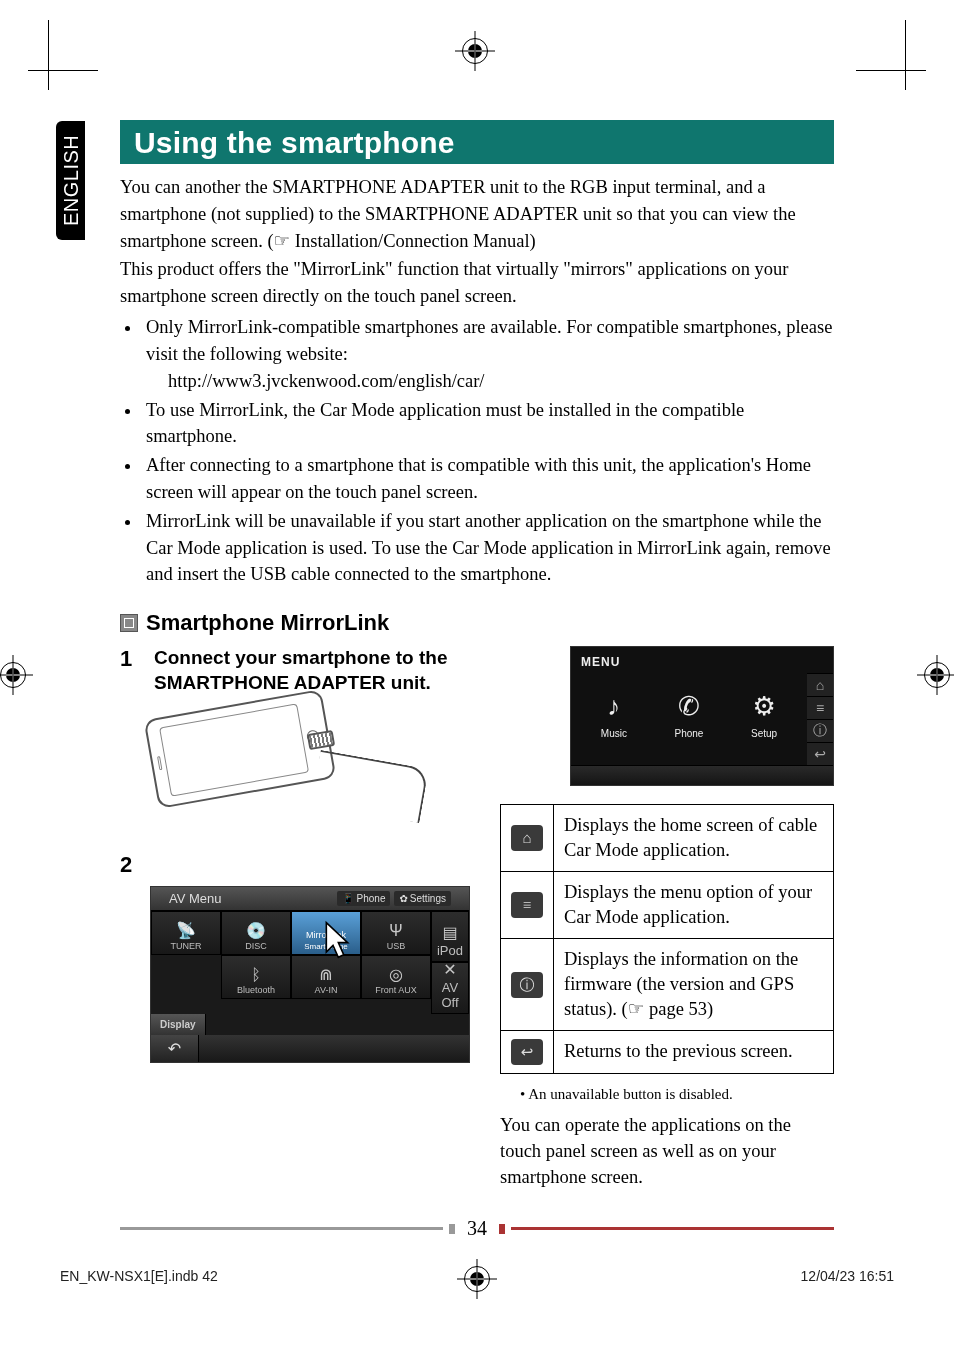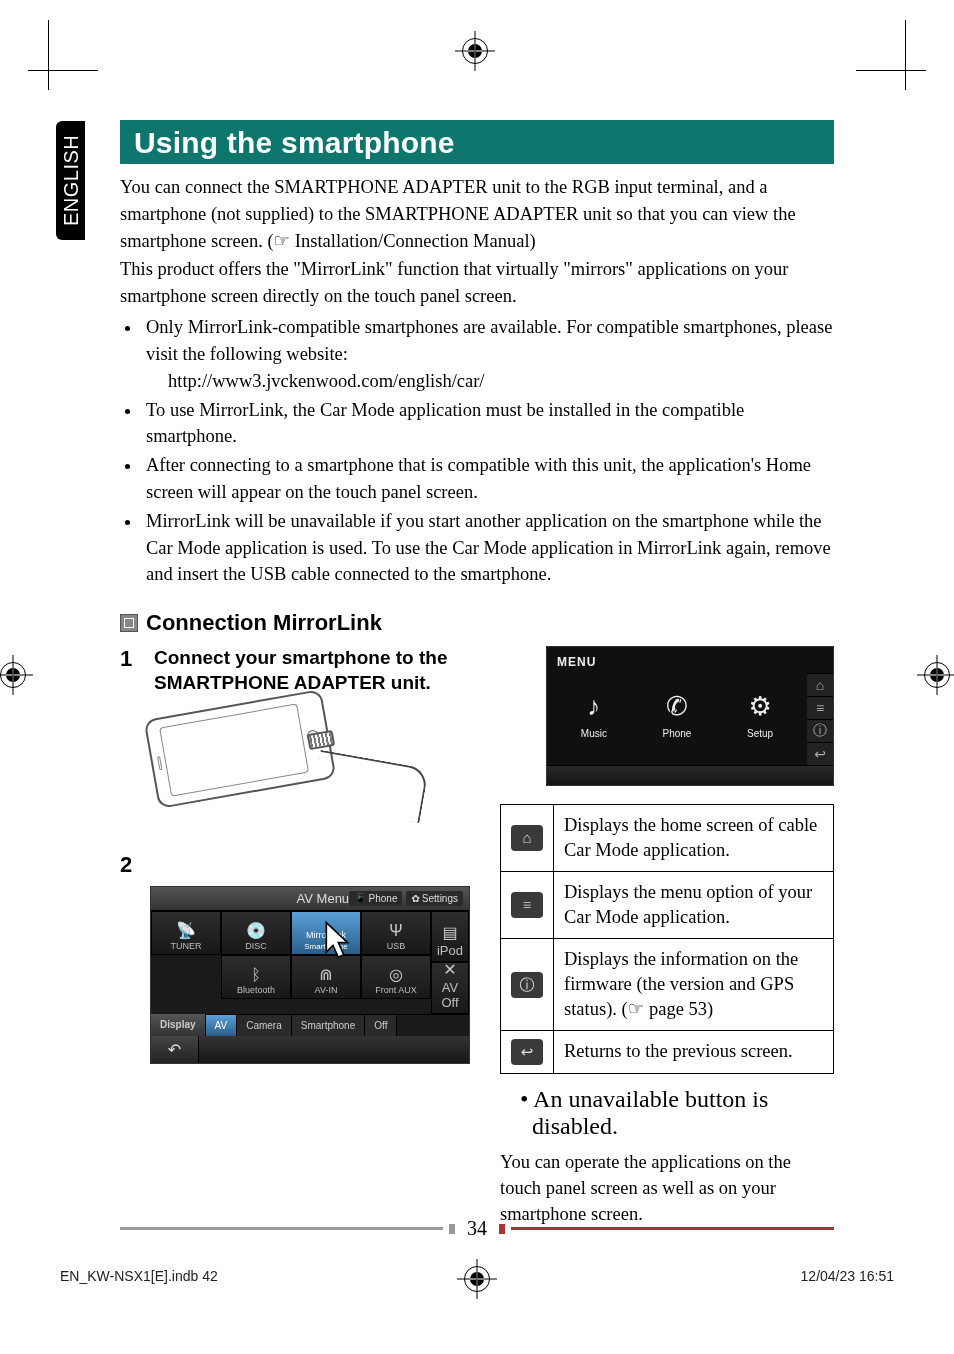--- a/index.html
+++ b/index.html
@@ -58,21 +58,21 @@
 
   .illus-phone { margin: 8px 0 18px 30px; width: 260px; height: 130px; position:relative; }
   .phone-body { position:absolute; top:0; left:0; width:180px; height:90px; border:2px solid #555; border-radius:12px; transform: rotate(-10deg); background:#fff;}
   .phone-screen { position:absolute; inset:8px 24px 8px 12px; border:1px solid #888; border-radius:4px;}
   .phone-btn { position:absolute; right:8px; top:50%; width:12px; height:12px; border:1.5px solid #666; border-radius:50%; transform:translateY(-50%);}
   .phone-speaker { position:absolute; left:5px; top:50%; width:3px; height:14px; border:1px solid #888; border-radius:2px; transform:translateY(-50%);}
   .cable { position:absolute; top:55px; left:165px; width:110px; height:55px; border-top:2px solid #444; border-right:2px solid #444; border-radius: 0 20px 0 0; transform: rotate(10deg);}
   .connector { position:absolute; top:28px; left:158px; width:26px; height:16px; border:2px solid #555; background:repeating-linear-gradient(90deg,#777,#777 2px,#fff 2px,#fff 4px); border-radius:3px; transform: rotate(-10deg);}
 
   .av-menu { width: 320px; border:1px solid #333; background:#1a1a1a; color:#ddd; font-family: Arial, sans-serif; font-size:11px; margin-left:30px;}
-  .av-menu-header { background: linear-gradient(#555,#333); padding:4px 6px; font-size:13px; display:flex; justify-content:flex-end; border-bottom:1px solid #000;}
+  .av-menu-header { background: linear-gradient(#555,#333); padding:4px 18px; font-size:13px; display:flex; justify-content:space-between; border-bottom:1px solid #000;}
   .av-menu-header .hdr-right { display:flex; gap:4px; font-size:10px;}
   .av-menu-header .chip { background:#2a2a2a; padding:1px 5px; border-radius:2px; display:flex; align-items:center; gap:2px;}
   .av-grid { display:flex; }
   .av-main { flex:1; }
   .av-row { display:flex; }
   .av-cell { flex:1; text-align:center; padding:6px 2px 3px 2px; border:1px solid #000; background:linear-gradient(#2d2d2d,#181818); font-size:9px; color:#bdbdbd; min-height:44px; display:flex; flex-direction:column; align-items:center; justify-content:flex-end; gap:2px;}
   .av-cell.hl { background: linear-gradient(#5aa0d8,#2a5e8a); color:#fff;}
   .av-cell .ico { font-size:16px; line-height:1; color:#c8c8c8;}
   .av-side { width:38px; display:flex; flex-direction:column;}
   .av-side .av-cell { min-height:44px; font-size:13px;}
@@ -80,36 +80,36 @@
   .av-tab { flex:0 0 auto; padding:5px 9px; font-size:10px; background:#2a2a2a; border-right:1px solid #000; color:#ccc;}
   .av-tab.first { background: linear-gradient(#555,#333); font-weight:bold;}
   .av-tab.active { background: linear-gradient(#5aa0d8,#2a5e8a); color:#fff;}
   .av-bottom { display:flex; }
   .av-back { width:48px; text-align:center; padding:4px 0; background:linear-gradient(#444,#222); font-size:16px; border-right:1px solid #000;}
   .pointer { position:absolute; width:34px; height:40px; pointer-events:none;}
   .pointer svg { width:100%; height:100%; }
 
   .caption { font-size:18.5px; margin: 16px 0 0 30px; line-height:1.4;}
 
-  .menu-screen { width:288px; margin-left:auto; border:1px solid #333; background:#101010; color:#eee; font-family: Arial, sans-serif; position:relative; margin-bottom:18px;}
+  .menu-screen { width:264px; margin-left:auto; border:1px solid #333; background:#101010; color:#eee; font-family: Arial, sans-serif; position:relative; margin-bottom:18px;}
   .ms-top { padding:8px 10px 4px 10px; font-size:12px; font-weight:bold; letter-spacing:1px;}
   .ms-body { display:flex; }
   .ms-main { flex:1; display:flex; justify-content:space-around; align-items:center; padding:18px 6px 26px 6px;}
   .ms-item { text-align:center; font-size:10px;}
   .ms-item .big { font-size:26px; display:block; margin-bottom:6px;}
   .ms-side { width:26px; display:flex; flex-direction:column; background:#222;}
   .ms-side div { flex:1; display:flex; align-items:center; justify-content:center; border-top:1px solid #000; font-size:14px; color:#aaa;}
   .ms-bottom { height:20px; background:linear-gradient(#2a2a2a,#141414); border-top:1px solid #000;}
 
   .icon-table { width:100%; border-collapse:collapse; }
   .icon-table td { border:1px solid #000; padding:8px 10px; font-size:18.5px; line-height:1.35; vertical-align:middle;}
   .icon-table td.ic { width:48px; text-align:center; }
   .icon-box { display:inline-block; background:#3a3a3a; color:#ddd; width:32px; height:26px; border-radius:4px; line-height:26px; font-size:15px; }
 
-  .note { font-size:24px; margin-top:12px; margin-left:20px; text-indent:-12px; padding-left:12px;}
+  .note { font-size:15px; margin-top:12px; margin-left:20px; text-indent:-12px; padding-left:12px;}
   .para2 { font-size:18.5px; margin-top:10px; line-height:1.4;}
 
   .pgnum-wrap { position:absolute; left:0; right:0; bottom:-6px; display:flex; align-items:center; gap:8px;margin-top:36px;}
   .rule-l { flex:1; height:3px; background:#a33; }
   .rule-r { flex:1; height:3px; background:#a33; }
   .pgnum { font-size:20px; padding:0 4px; }
 
   .footer { position:absolute; left:60px; right:60px; bottom:70px; display:flex; justify-content:space-between; font-size:14px; font-family: Arial, sans-serif; color:#222;}
   .footer .mid { position:absolute; left:50%; transform:translateX(-50%); top:-2px;}
 </style>
@@ -144,37 +144,37 @@
 
   <div class="tab">
     <div class="tab-inner">ENGLISH</div>
   </div>
 
   <div class="title-bar">
     <span>Using the smartphone</span>
   </div>
 
   <div class="body-text">
-    <p>You can connect the SMARTPHONE ADAPTER unit to the RGB input terminal, and a smartphone (not supplied) to the SMARTPHONE ADAPTER unit so that you can view the smartphone screen. (☞ Installation/Connection Manual)</p>
+    <p>You can another the SMARTPHONE ADAPTER unit to the RGB input terminal, and a smartphone (not supplied) to the SMARTPHONE ADAPTER unit so that you can view the smartphone screen. (☞ Installation/Connection Manual)</p>
     <p>This product offers the "MirrorLink" function that virtually "mirrors" applications on your smartphone screen directly on the touch panel screen.</p>
   </div>
 
   <ul class="bullets">
     <li>
       <span>Only MirrorLink-compatible smartphones are available. For compatible smartphones, please visit the following website:</span>
       <span class="indent">http://www3.jvckenwood.com/english/car/</span>
     </li>
     <li>To use MirrorLink, the Car Mode application must be installed in the compatible smartphone.</li>
     <li>After connecting to a smartphone that is compatible with this unit, the application's Home screen will appear on the touch panel screen.</li>
     <li>MirrorLink will be unavailable if you start another application on the smartphone while the Car Mode application is used. To use the Car Mode application in MirrorLink again, remove and insert the USB cable connected to the smartphone.</li>
   </ul>
 
   <div class="sub-heading">
     <div class="sq"></div>
-    <h2>Connection MirrorLink</h2>
+    <h2>Smartphone MirrorLink</h2>
   </div>
 
   <div class="columns">
 
     <div class="col">
 
       <div class="step">
         <div class="step-num">1</div>
         <div class="step-txt">Connect your smartphone to the SMARTPHONE ADAPTER unit.</div>
       </div>
@@ -251,26 +251,20 @@
                   <span>iPod</span>
                 </div>
               <div class="av-cell">
                   <span class="ico">✕</span>
                   <span>AV Off</span>
                 </div>
             </div>
           </div>
           <div class="av-bottom">
             <div class="av-tab first">Display</div>
-            <div class="av-tabs" style="flex:1;">
-              <div class="av-tab active">AV</div>
-              <div class="av-tab">Camera</div>
-              <div class="av-tab">Smartphone</div>
-              <div class="av-tab">Off</div>
-            </div>
           </div>
           <div class="av-bottom">
             <div class="av-back">↶</div>
             <div style="flex:1;background:linear-gradient(#333,#181818);"></div>
           </div>
         </div>
         <div class="pointer" style="top:34px; left:200px;">
           <svg viewBox="0 0 24 30">
               <path d="M4 2 L4 24 L9 19 L13 28 L17 26 L13 17 L20 17 Z" fill="#fff" stroke="#000" stroke-width="1.2"></path>
             </svg>

